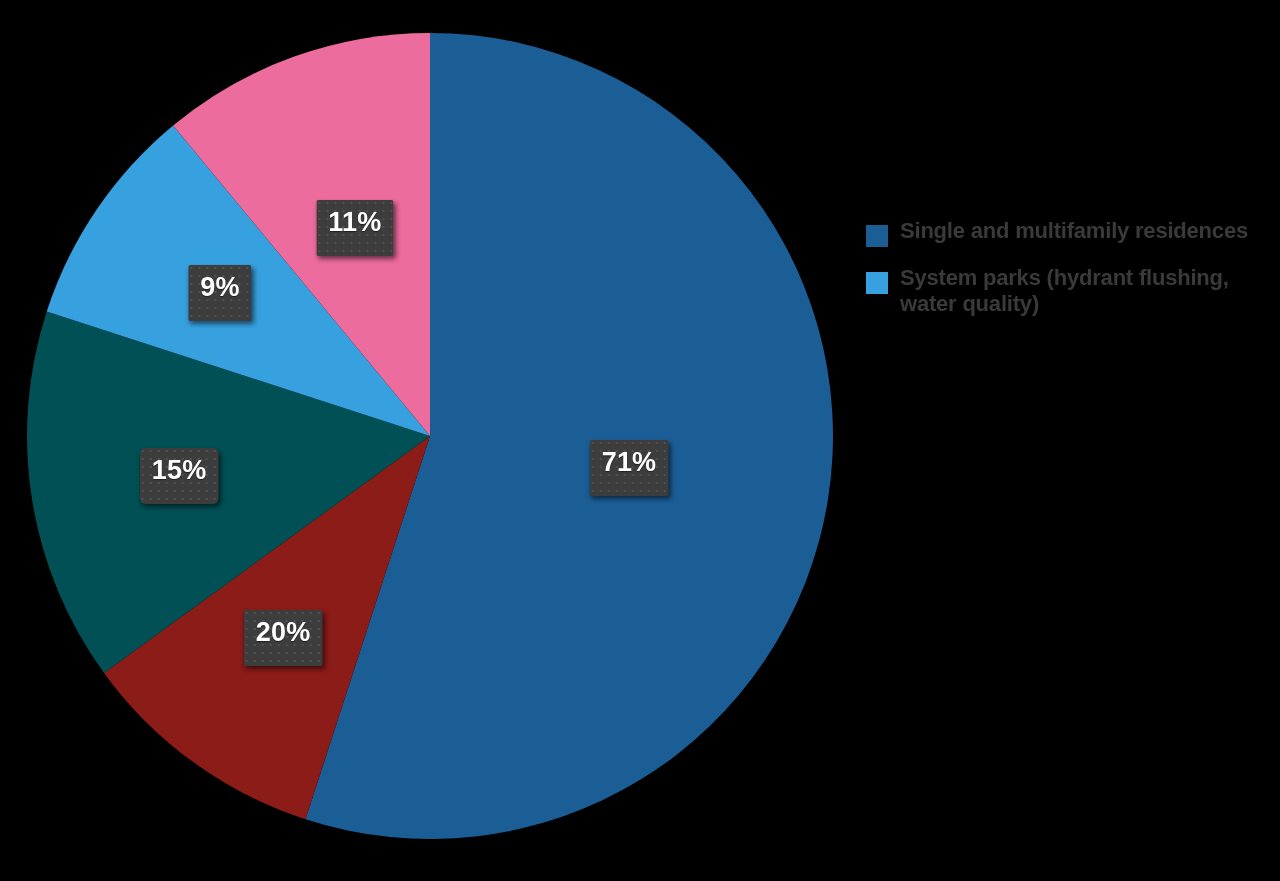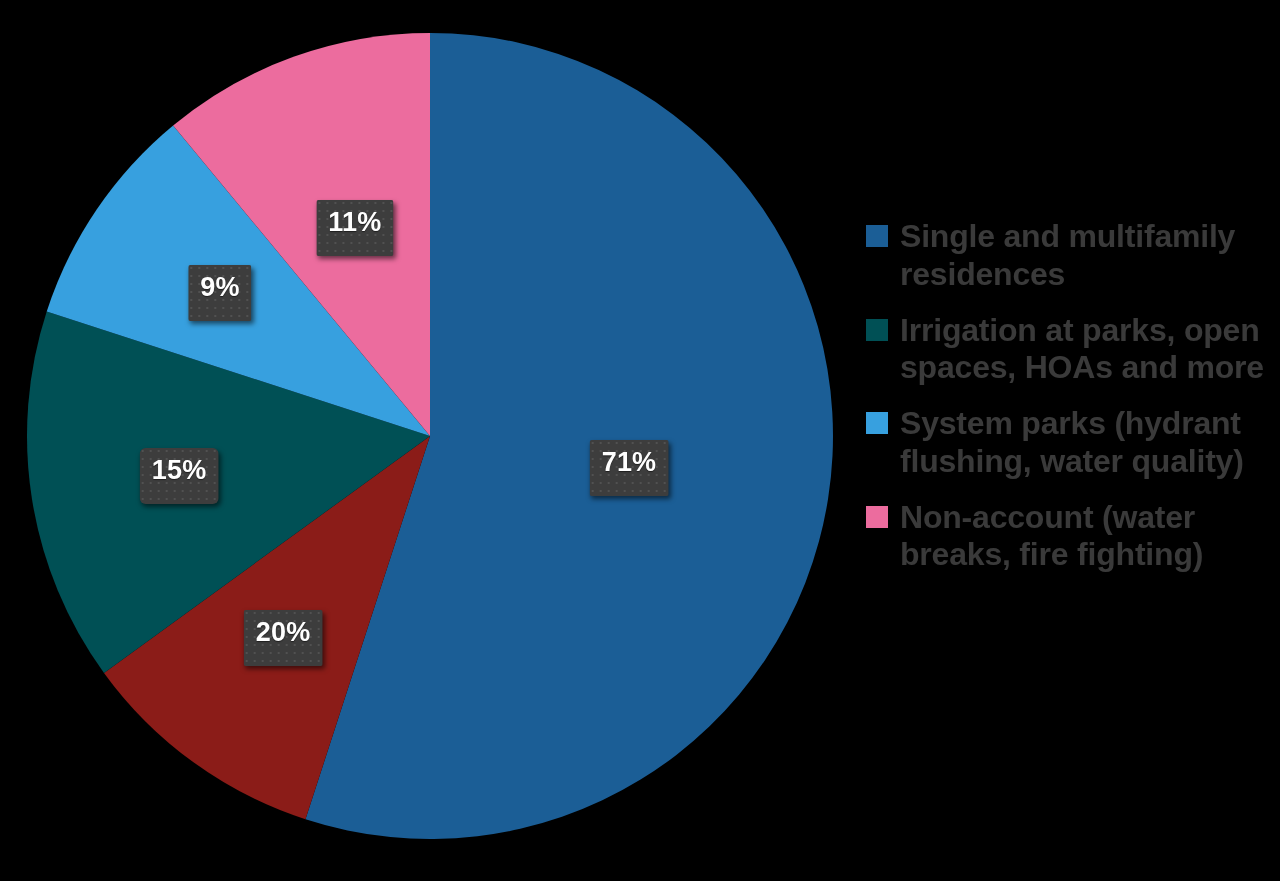--- a/index.html
+++ b/index.html
@@ -72,21 +72,21 @@
   }
   .legend-swatch {
     width: 22px;
     height: 22px;
     flex: 0 0 22px;
     margin-top: 7px;
     margin-right: 12px;
   }
   .legend-label {
     color: #3a3a3a;
-    font-size: 32px;
+    font-size: 22px;
     font-weight: bold;
     line-height: 1.18;
     letter-spacing: -0.2px;
     max-width: 372px;
   }
 </style>
 </head>
 <body>
 
 <div id="chart-root">
@@ -110,29 +110,21 @@
   </div>
 
   <div id="legend">
 
     <div class="legend-item">
       <span class="legend-swatch" style="background: rgb(27, 94, 150);"></span>
       <span class="legend-label">Single and multifamily residences</span>
     </div>
 
 
-    <div class="legend-item">
-      <span class="legend-swatch" style="background: rgb(0, 80, 85);"></span>
-      <span class="legend-label"> Irrigation at parks, open spaces, HOAs and more</span>
-    </div>
 
     <div class="legend-item">
       <span class="legend-swatch" style="background: rgb(55, 160, 223);"></span>
       <span class="legend-label"> System parks (hydrant flushing, water quality)</span>
     </div>
 
-    <div class="legend-item">
-      <span class="legend-swatch" style="background: rgb(236, 108, 158);"></span>
-      <span class="legend-label"> Non-account (water breaks, fire fighting)</span>
-    </div>
 
   </div>
 </div>
 
 </body></html>

